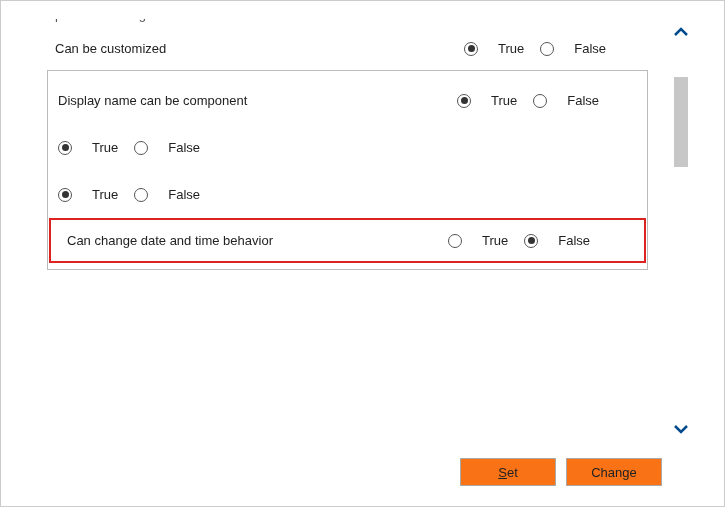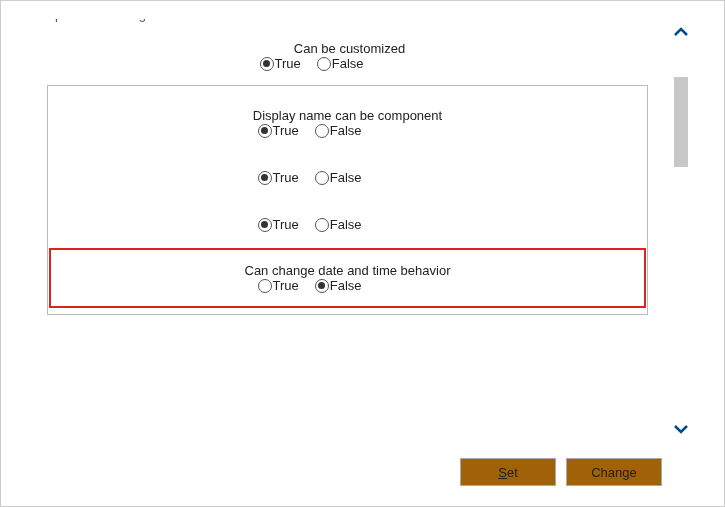--- a/index.html
+++ b/index.html
@@ -72,34 +72,33 @@
     .truncated-line span {
       position: absolute;
       top: -12px;
     }
     .prop-row {
       display: flex;
       align-items: center;
       font-size: 13px;
       color: #222;
       padding: 6px 0;
-      flex-direction: column;
     }
     .prop-label {
       flex: 1;
     }
     .radio-group {
       display: flex;
       gap: 16px;
       width: 180px;
     }
     .radio-item {
       display: flex;
       align-items: center;
-      gap: 1px;
+      gap: 20px;
       cursor: pointer;
       justify-content: center;
     }
     .radio-circle {
       width: 14px;
       height: 14px;
       border: 1.5px solid #555;
       border-radius: 50%;
       display: flex;
       align-items: center;
@@ -158,21 +157,21 @@
     .footer {
       padding: 16px 34px 20px 0;
       display: flex;
       justify-content: flex-end;
       gap: 10px;
     }
     .btn {
       min-width: 96px;
       height: 28px;
       border: 1px solid #aaa;
-      background: #a16207;
+      background: #f97316;
       font-size: 13px;
       color: #222;
       cursor: pointer;
       display: flex;
       align-items: center;
       justify-content: center;
     }
     .btn .ul { text-decoration: underline; }
   </style>
 </head>

